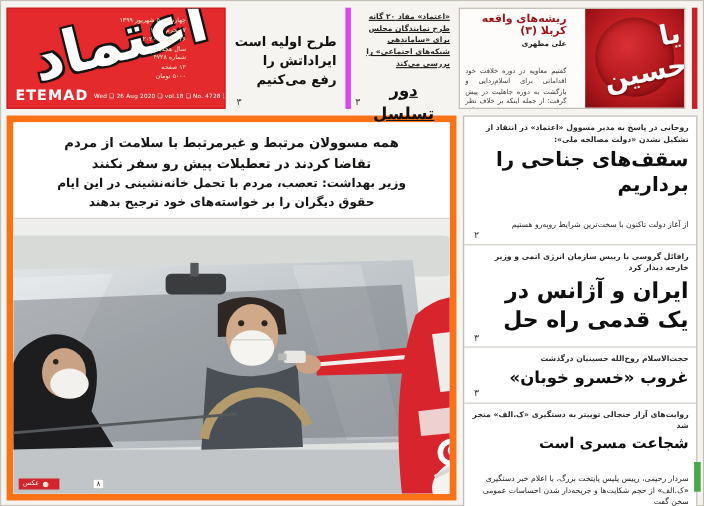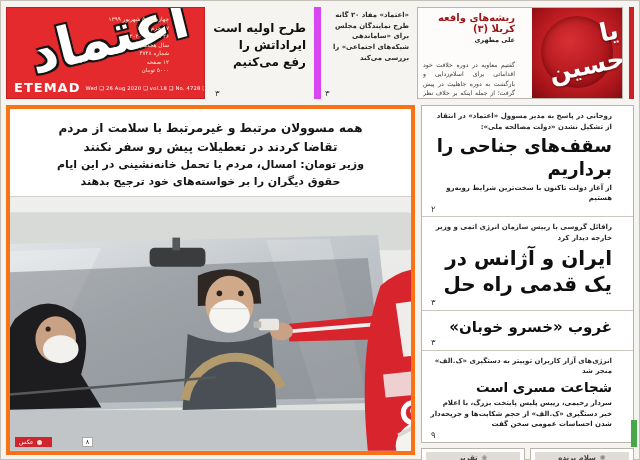--- a/index.html
+++ b/index.html
@@ -19,59 +19,59 @@
         background:radial-gradient(circle at 40% 35%, #d92f34 0%, #b0171c 60%, #8f1014 100%); box-shadow:0 0 8px rgba(60,0,0,.6) inset; }
   .kb-img .callig { position:absolute; inset:0; display:flex; align-items:center; justify-content:center;
         color:#fff; font-size:25px; font-weight:bold; transform:rotate(-12deg); text-shadow:0 1px 2px rgba(80,0,0,.8); }
   .kb-txt { flex:1; padding:4px 17px 3px 5px; }
   .kb-title { color:#9b1417; font-weight:bold; font-size:10px; margin-bottom:2px; }
   .kb-author { font-size:6.5px; font-weight:bold; margin-bottom:16px; color:#222; }
   .kb-body { font-size:6.2px; line-height:1.5; text-align:justify; color:#3a3836; height:56px; overflow:hidden; }
 
   
   .teaser { padding:3px 2px 0 2px; position:relative; }
-  .teaserB { width:97px; border-left:7px solid #d946ef; padding-left:6px; }
+  .teaserB { width:97px; border-left:5px solid #d946ef; padding-left:6px;text-decoration:underline; }
   .teaserA { width:97px; }
   .t-kicker { font-size:6.9px; font-weight:bold; line-height:1.55; color:#2a2826; text-align:right; }
-  .t-title { font-size:12px; font-weight:900; line-height:1.4; margin-top:10px; color:#111; text-align:right; letter-spacing:-0.2px; }
+  .t-title { font-size:12px; font-weight:900; line-height:1.4; margin-top:20px; color:#111; text-align:right; letter-spacing:-0.2px; }
   .t-title.big { font-size:15px; text-align:center; margin-top:8px; }
   .t-page { position:absolute; bottom:1px; left:4px; font-size:8.5px; color:#333; }
 
   
   .masthead { flex:1; background:#e42a2d; position:relative; overflow:hidden; border:1px solid #c21f22; }
   .m-logo { position:absolute; right:14px; top:2px; font-size:54px; font-weight:bold; color:#fff; transform:rotate(-14deg);
         text-shadow:2px 2px 0 #151515, -2px 2px 0 #151515, 2px -2px 0 #151515, -2px -2px 0 #151515, 0 0 3px #151515; line-height:1; }
   .m-date { position:absolute; left:84px; top:7px; width:78px; text-align:right; font-size:5.7px; line-height:1.5; color:#fcecd2; }
   .m-bottom { position:absolute; left:7px; bottom:3px; display:flex; align-items:center; gap:5px; color:#fff; }
   .m-en { font-size:13px; font-weight:bold; letter-spacing:1px; }
   .m-info { font-size:5.2px; letter-spacing:.2px; white-space:nowrap; }
 
   
   .mainrow { display:flex; gap:6px; margin-top:6px; height:350px; }
 
-  .lead { flex:1; border:4px solid #f97316; background:#fff; display:flex; flex-direction:column; overflow:hidden; }
+  .lead { flex:1; border:6px solid #f97316; background:#fff; display:flex; flex-direction:column; overflow:hidden; }
   .lead-head { padding:10px 8px 6px 8px; text-align:center; }
   .lead-kicker { font-size:12px; font-weight:bold; line-height:1.55; max-width:330px; margin:0 auto; }
   .lead-title { font-size:34px; font-weight:900; letter-spacing:-0.5px; margin:5px 0 6px 0; color:#0d0d0d; text-shadow:0 0 .4px #0d0d0d; }
   .lead-deck { font-size:11px; font-weight:bold; line-height:1.55; max-width:335px; margin:0 auto; }
   .lead-photo { flex:1; position:relative; border-top:1px solid #d4d0c8; overflow:hidden; }
   .lead-photo svg { width:100%; height:100%; display:block; }
   .credit { position:absolute; left:5px; bottom:4px; background:#d1242b; color:#fff; font-size:6px; line-height:10px; height:10px; padding:0 10px 0 4px; display:flex; align-items:center; gap:3px; }
   .credit .dot { width:5px; height:5px; border-radius:50%; background:#fff; opacity:.85; }
   .pagebadge { position:absolute; left:72px; bottom:4px; width:11px; height:10px; background:#fff; border:1px solid #aaa; font-size:6.5px; display:flex; align-items:center; justify-content:center; color:#222; }
 
   
   .rightcol { width:213px; display:flex; flex-direction:column; gap:5px; }
   .newsstack { border:1px solid #b9b5ad; background:#fff; }
-  .nitem { padding:5px 21px 3px 7px; position:relative; }
+  .nitem { padding:5px 7px 3px 7px; position:relative; }
   .nitem + .nitem { border-top:1px solid #ccc8c0; }
   .n-kicker { font-size:7px; font-weight:bold; line-height:1.5; color:#2c2a28; }
   .n-title { font-weight:900; color:#0f0f0f; line-height:1.3; margin-top:2px; text-align:right; letter-spacing:-0.3px; }
   .n-title.s1 { font-size:18px; } .n-title.s2 { font-size:20px; } .n-title.s3 { font-size:15px; } .n-title.s4 { font-size:13.5px; }
-  .n-deck { font-size:7px; font-weight:bold; line-height:1.5; margin-top:2px; color:#1e1d1c; }
+  .n-deck { font-size:7px; font-weight:normal; line-height:1.5; margin-top:18px; color:#1e1d1c; }
   .n-page { font-size:8.5px; color:#333; text-align:left; line-height:1; margin:1px 0 0 2px; }
 
   
   .opinions { flex:1; display:flex; gap:5px; }
   .opbox { flex:1; border:1px solid #b9b5ad; background:#fff; padding:3px 4px; overflow:hidden; }
   .op-band { height:12px; background:#e0ddd6; display:flex; align-items:center; justify-content:center; gap:4px; margin-bottom:2px; }
   .op-rubric { font-size:7px; font-weight:bold; color:#4a4743; }
   .op-icon { font-size:7px; color:#8a8680; }
   .op-title { font-size:11px; font-weight:900; text-align:right; margin:1px 2px 2px 2px; color:#0f0f0f; }
 
@@ -94,20 +94,21 @@
       <div class="kb-txt">
         <div class="kb-title">ریشه‌های واقعه کربلا (۳)</div>
         <div class="kb-author">علی مطهری</div>
         <div class="kb-body">گفتیم معاویه در دوره خلافت خود اقداماتی برای اسلام‌زدایی و بازگشت به دوره جاهلیت در پیش گرفت؛ از جمله اینکه بر خلاف نظر اسلام تعصب عربی را که یادگار زمان جاهلیت بود ترویج می‌کرد و عرب را در برابر عجم برتری می‌داد؛ در حالی که رسول اکرم فرموده بود همه ما از آدم به وجود آمده‌ایم و...</div>
 
       </div>
     </div>
 
     <div class="teaser teaserB">
       <div class="t-kicker">«اعتماد» مفاد ۲۰ گانه طرح نمایندگان مجلس برای «ساماندهی شبکه‌های اجتماعی» را بررسی می‌کند</div>
+      <div class="t-title big">دور تسلسل</div>
       <div class="t-page">۳</div>
     </div>
 
     <div class="teaser teaserA">
       <div class="t-title">طرح اولیه است ایراداتش را رفع می‌کنیم</div>
       <div class="t-page">۳</div>
     </div>
 
     <div class="masthead">
       <div class="m-logo">اعتماد</div>
@@ -139,26 +140,27 @@
           <div class="n-page">۲</div>
         </div>
 
         <div class="nitem">
           <div class="n-kicker">رافائل گروسی با رییس سازمان انرژی اتمی و وزیر خارجه دیدار کرد</div>
           <div class="n-title s2">ایران و آژانس در یک قدمی راه حل</div>
           <div class="n-page">۳</div>
         </div>
 
         <div class="nitem">
+          <div class="n-kicker">حجت‌الاسلام روح‌الله حسینیان درگذشت</div>
           <div class="n-title s3">غروب «خسرو خوبان»</div>
           <div class="n-page">۳</div>
         </div>
 
         <div class="nitem">
-          <div class="n-kicker">انرژی‌های آزار کاربران توییتر به دستگیری «ک.الف» منجر شد</div>
+          <div class="n-kicker">روایت‌های آزار جنجالی توییتر به دستگیری «ک.الف» منجر شد</div>
           <div class="n-title s4">شجاعت مسری است</div>
           <div class="n-deck">سردار رحیمی، رییس پلیس پایتخت بزرگ، با اعلام خبر دستگیری «ک.الف» از حجم شکایت‌ها و جریحه‌دار شدن احساسات عمومی سخن گفت</div>
           <div class="n-page">۹</div>
         </div>
       </div>
 
       <div class="opinions">
 
         <div class="opbox">
           <div class="op-band">
@@ -176,21 +178,21 @@
           </div>
           <div class="op-title">ادراک اشتباه فضای مجازی</div>
 
         </div>
       </div>
     </div>
 
     <div class="lead">
       <div class="lead-head">
         <div class="lead-kicker">همه مسوولان مرتبط و غیرمرتبط با سلامت از مردم تقاضا کردند در تعطیلات پیش رو سفر نکنند</div>
-        <div class="lead-deck">وزیر تومان: امسال، مردم با تحمل خانه‌نشینی در این ایام حقوق دیگران را بر خواسته‌های خود ترجیح بدهند</div>
+        <div class="lead-deck">وزیر بهداشت: تعصب، مردم با تحمل خانه‌نشینی در این ایام حقوق دیگران را بر خواسته‌های خود ترجیح بدهند</div>
       </div>
 
       <div class="lead-photo">
         <svg viewBox="0 0 412 200" preserveAspectRatio="xMidYMid slice">
           <defs>
             <linearGradient id="sky" x1="0" y1="0" x2="0" y2="1">
               <stop offset="0" stop-color="#eff0ee"></stop>
                 <stop offset="1" stop-color="#dcdedc"></stop>
             </linearGradient>
             <linearGradient id="glass" x1="0" y1="0" x2="1" y2="1">

